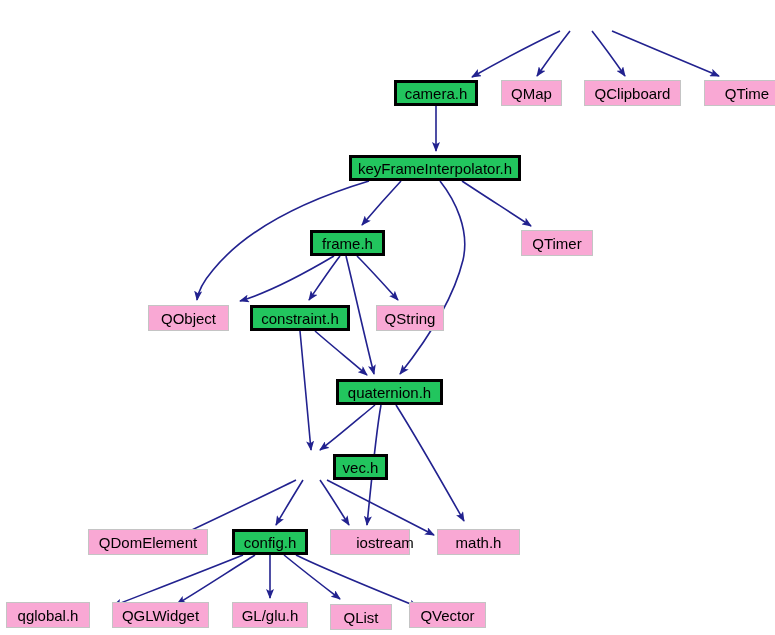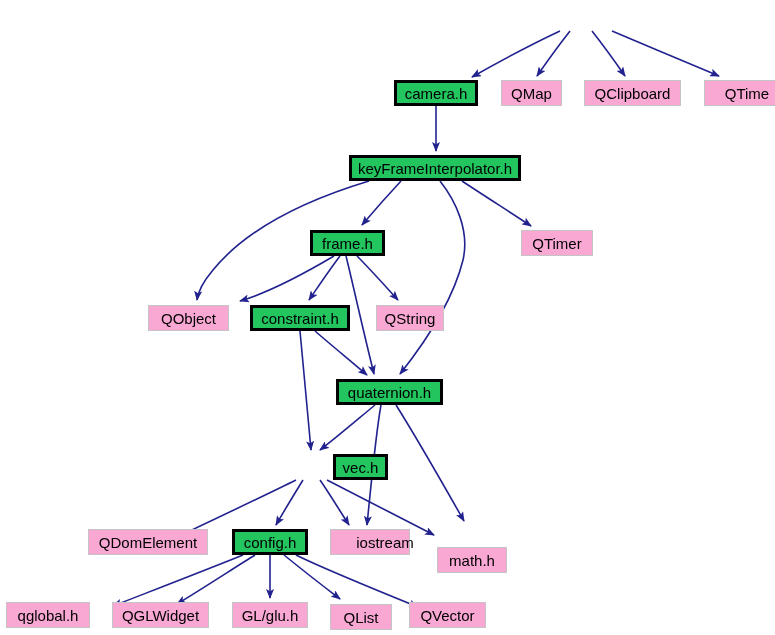--- a/index.html
+++ b/index.html
@@ -135,21 +135,21 @@
       </div>
       <div class="node external" style="left: 88px; top: 529px; width: 120px;">
         <span>QDomElement</span>
       </div>
       <div class="node internal" style="left: 232px; top: 529px; width: 76px;">
         <span>config.h</span>
       </div>
       <div class="node external" style="left: 330px; top: 529px; width: 80px; padding-left: 30px;">
         <span>iostream</span>
       </div>
-      <div class="node external" style="left: 437px; top: 547px; width: 70px;">
+      <div class="node external" style="left: 437px; top: 529px; width: 83px;">
         <span>math.h</span>
       </div>
       <div class="node external" style="left: 6px; top: 602px; width: 84px;">
         <span>qglobal.h</span>
       </div>
       <div class="node external" style="left: 112px; top: 602px; width: 97px;">
         <span>QGLWidget</span>
       </div>
       <div class="node external" style="left: 232px; top: 602px; width: 76px;">
         <span>GL/glu.h</span>

